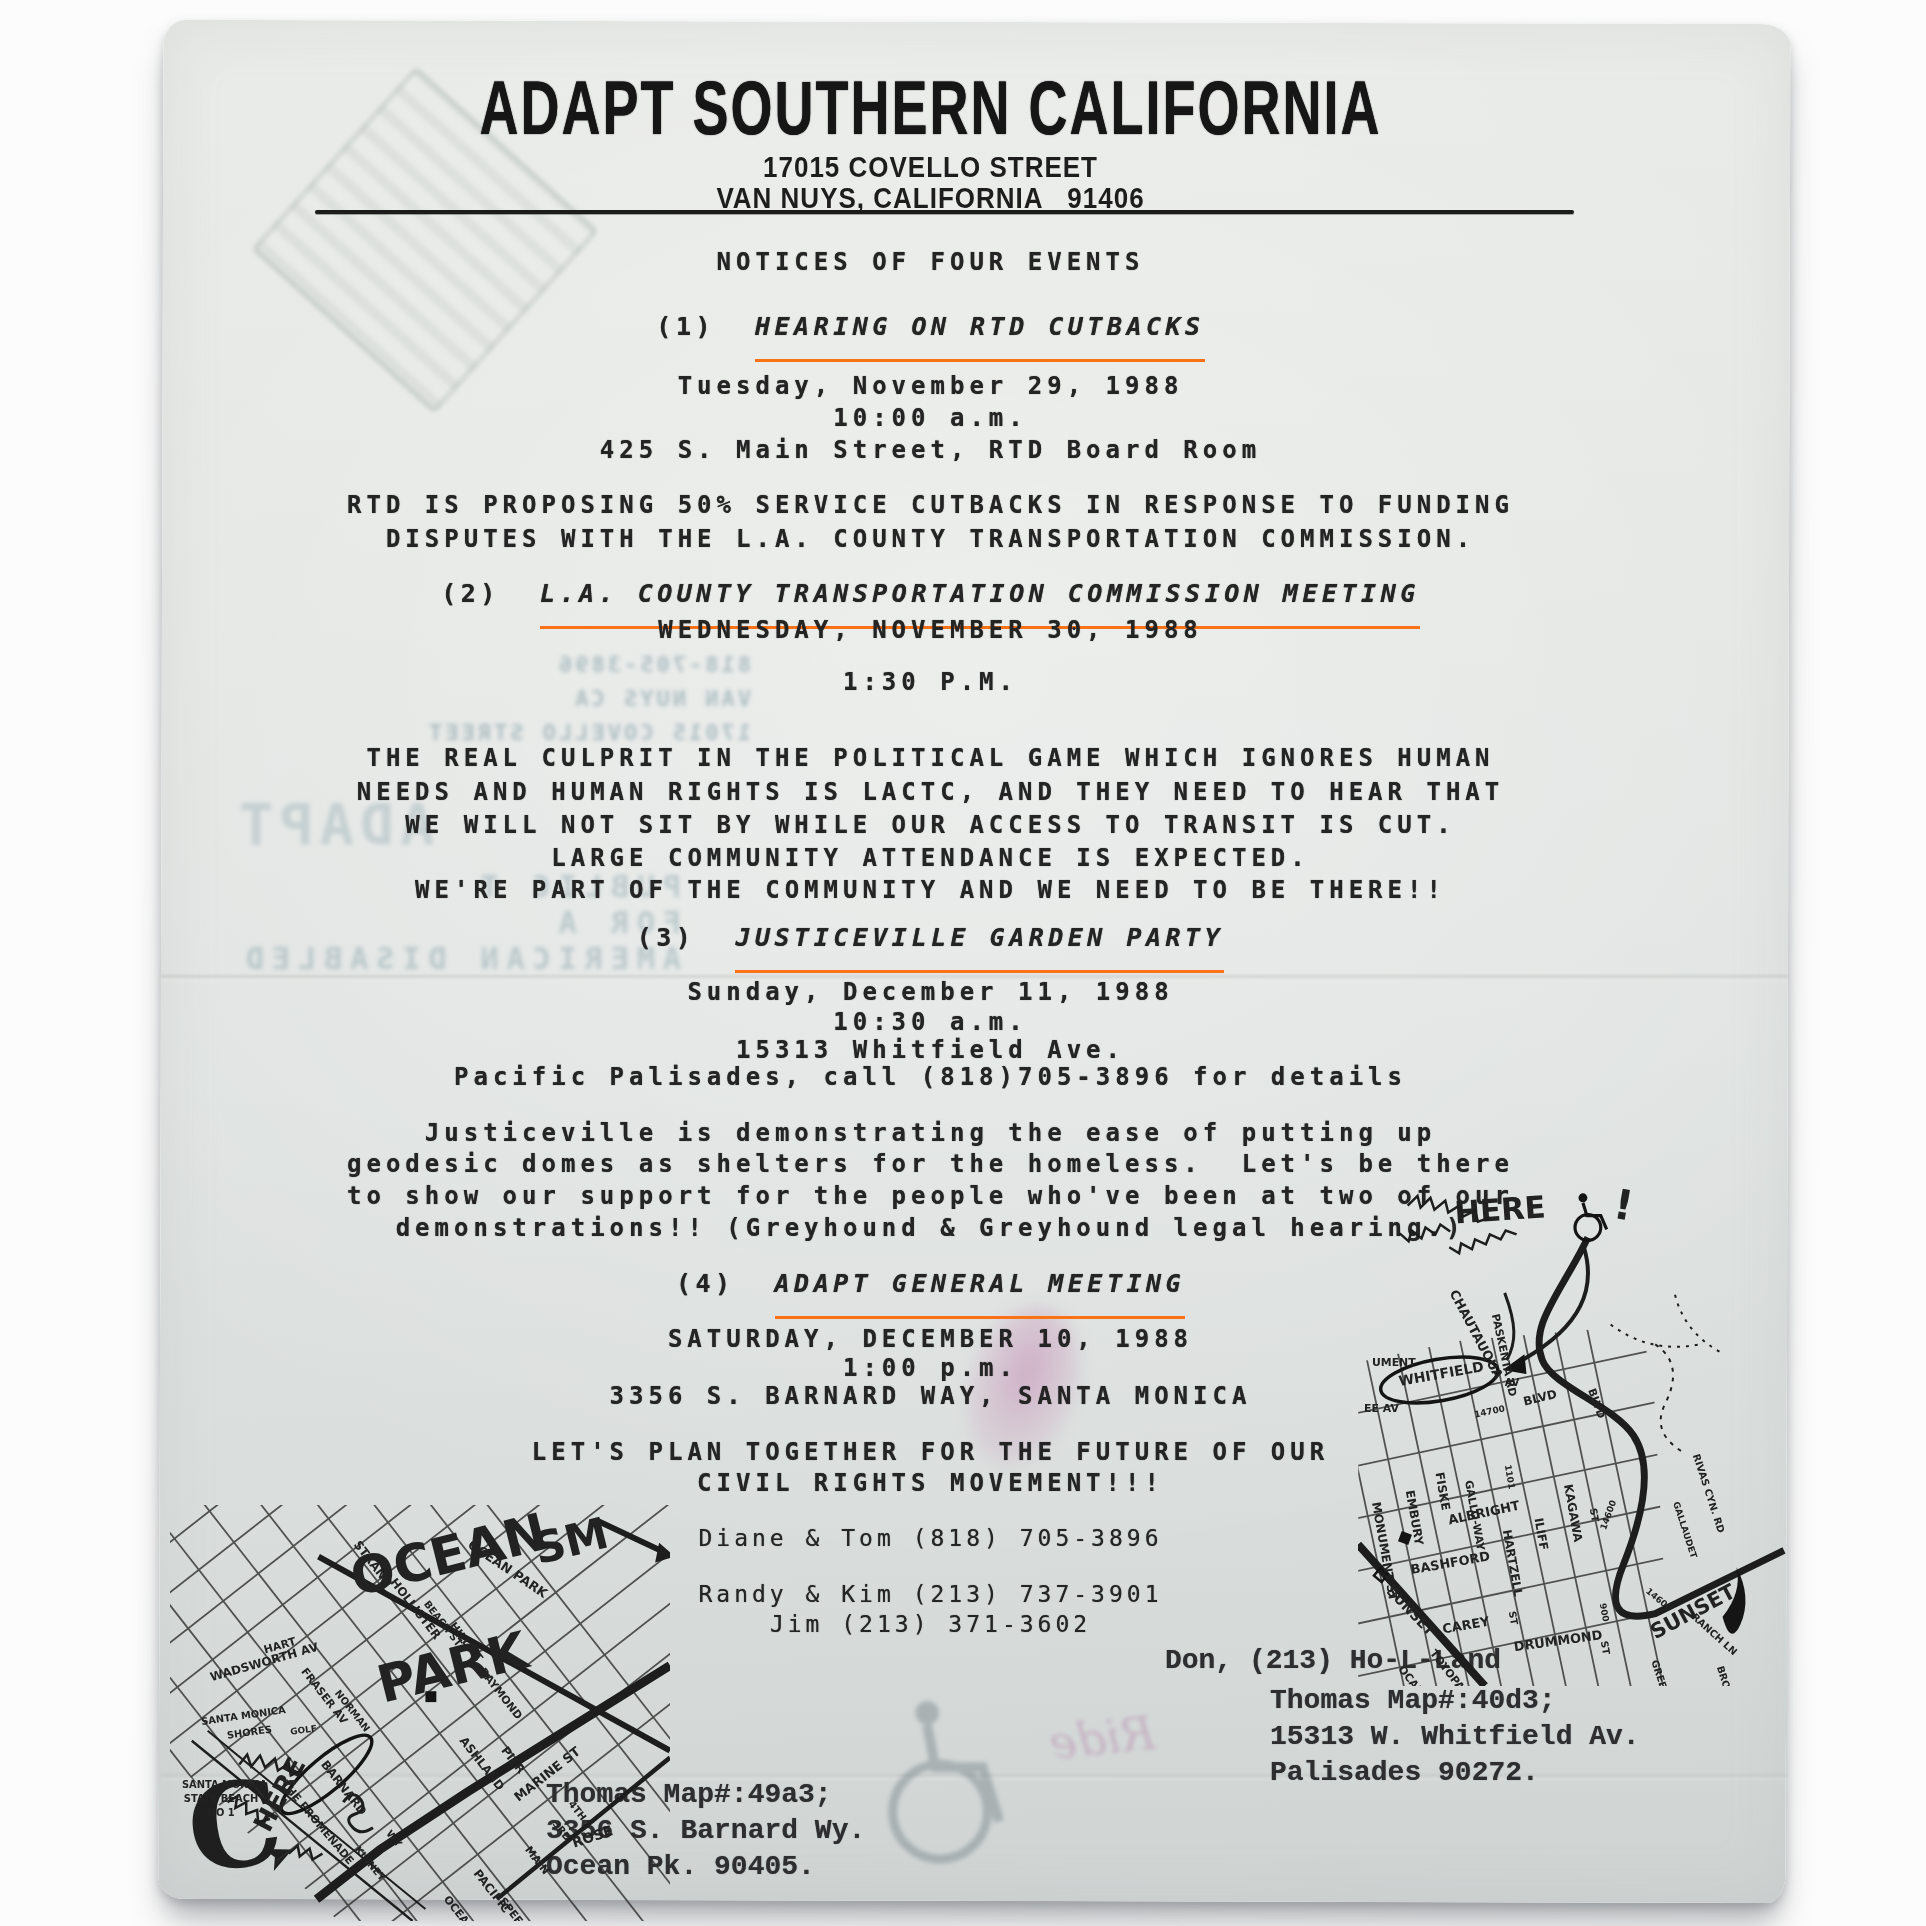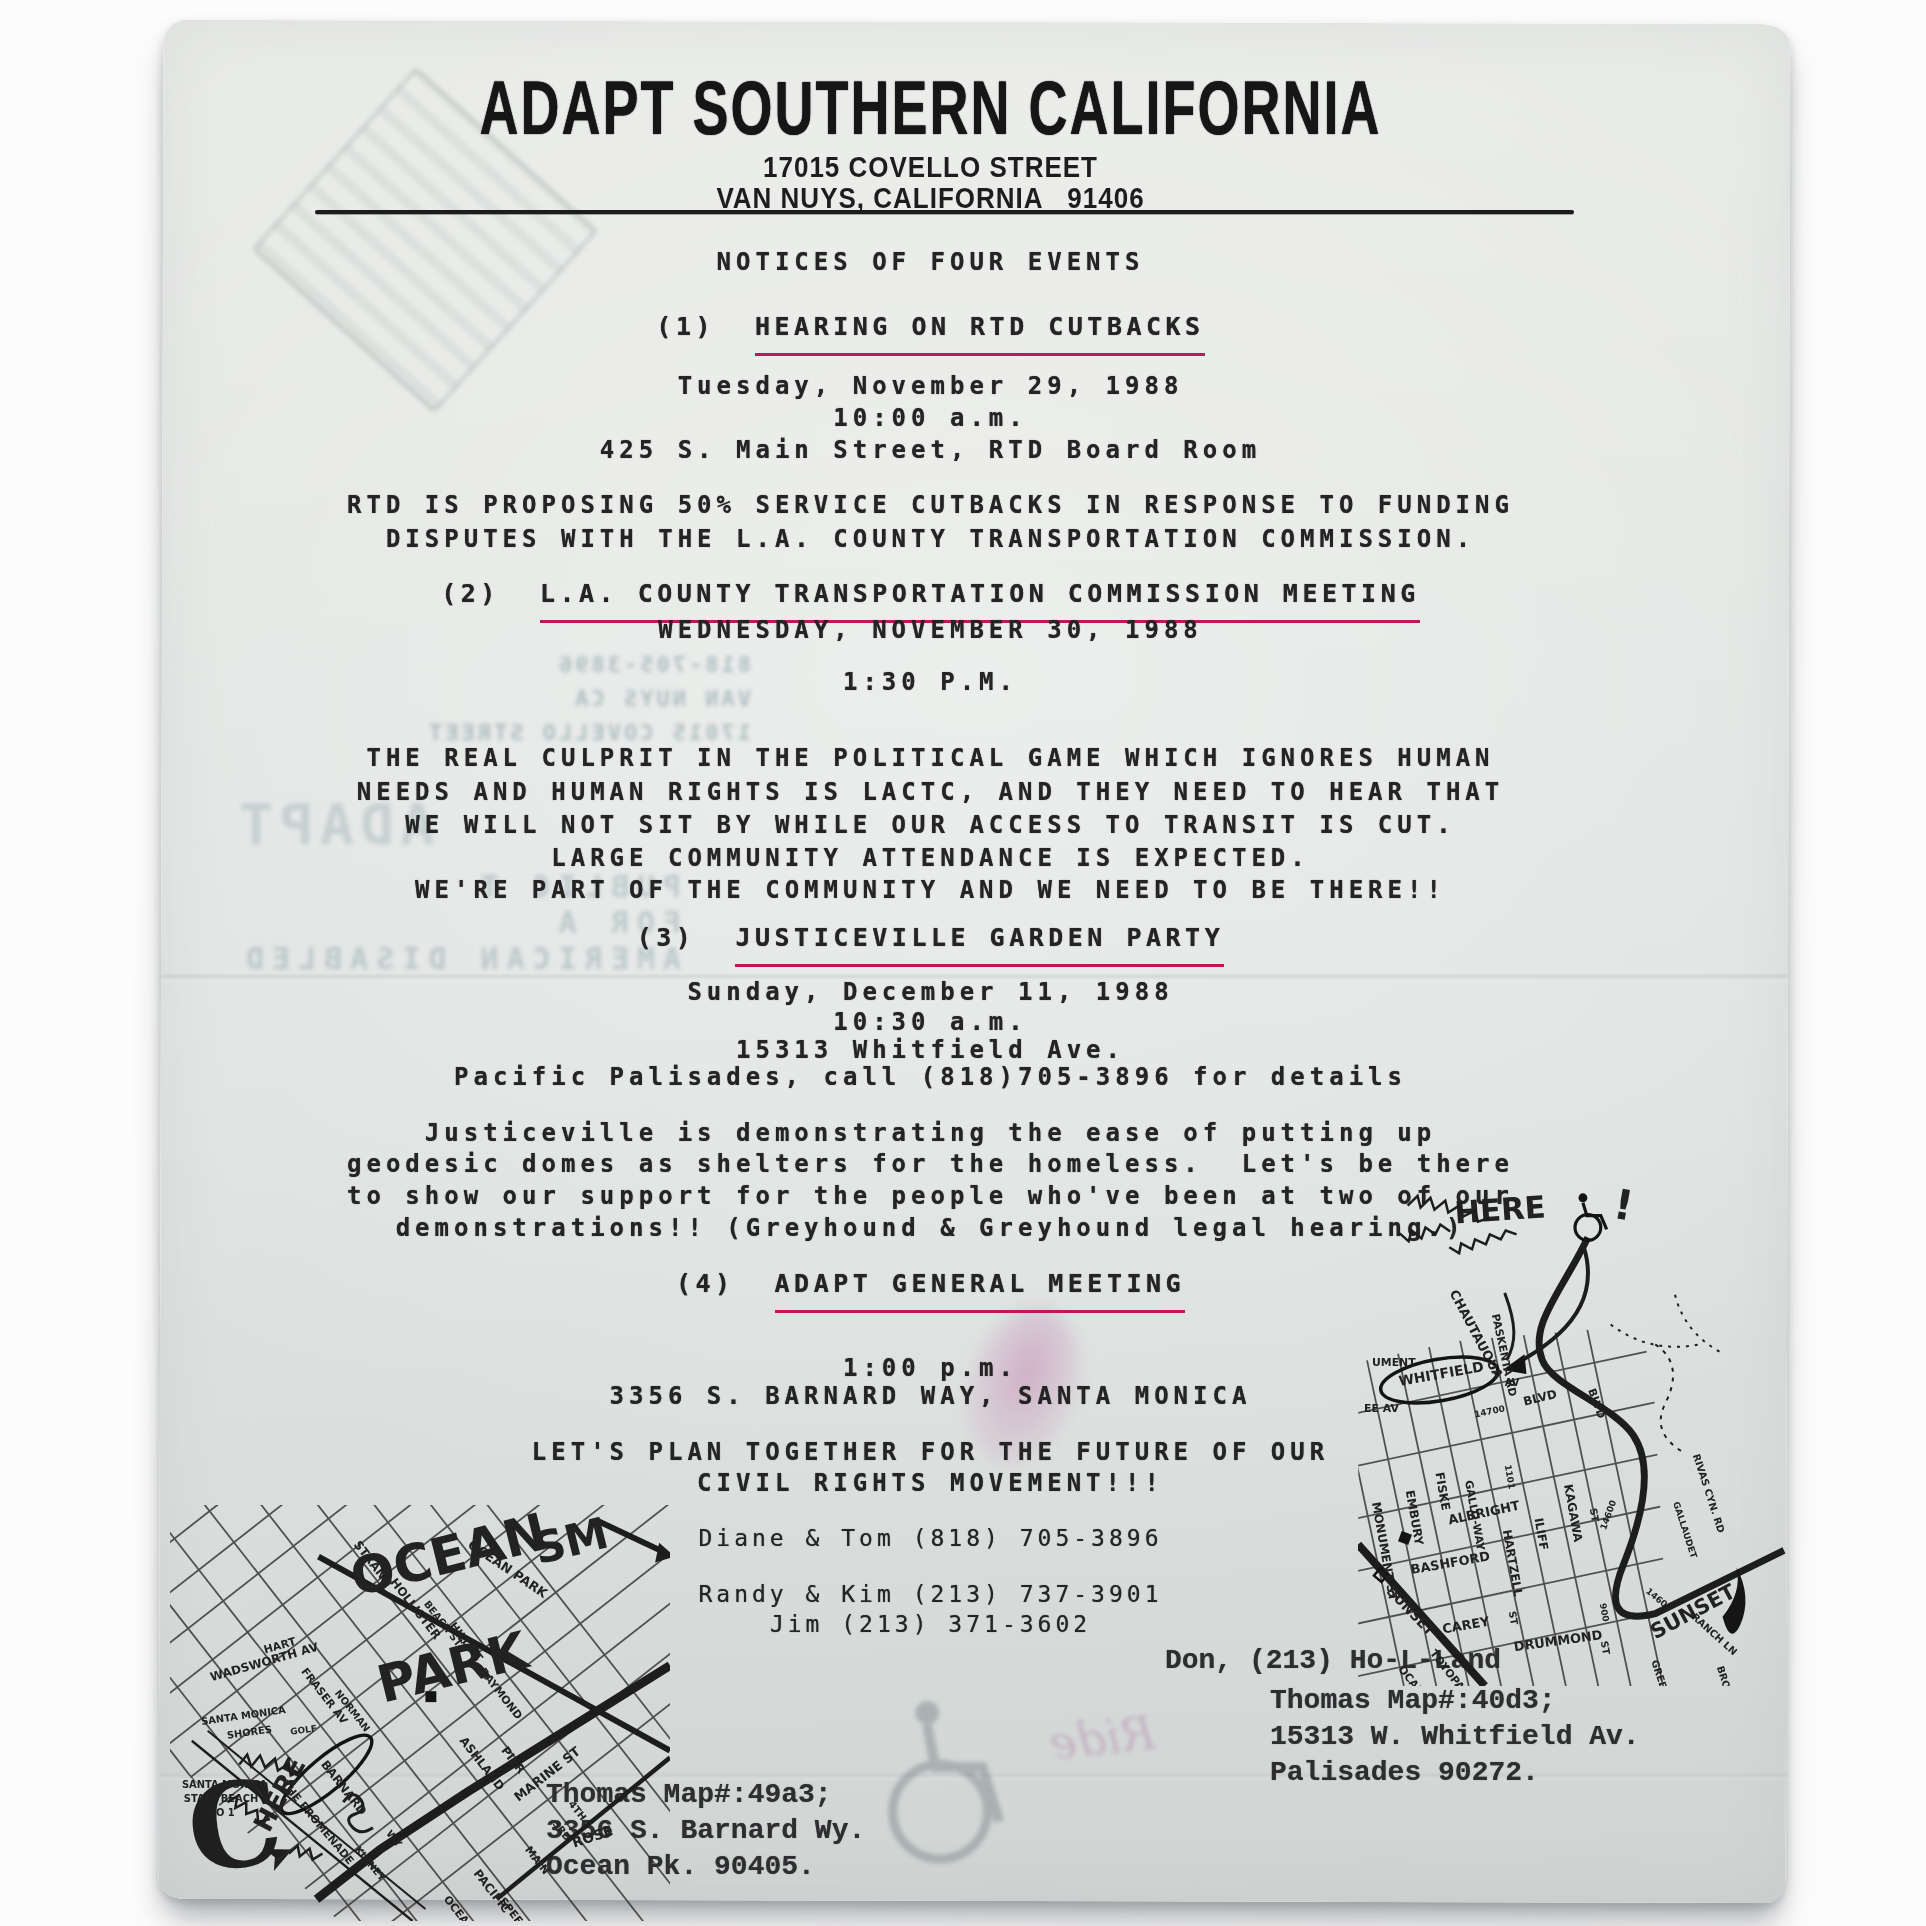--- a/index.html
+++ b/index.html
@@ -15,21 +15,21 @@
          transform:rotate(.15deg);}
   .crease{position:absolute;left:161px;width:1627px;height:6px;
           background:linear-gradient(180deg,rgba(110,115,112,.22),rgba(255,255,255,.35));
           filter:blur(1px);}
   
   .cl{position:absolute;left:302px;width:1257px;text-align:center;white-space:pre;color:#242424;}
   .dm{font-size:24px;letter-spacing:5px;text-shadow:0 0 1px rgba(10,10,10,.65);font-weight:bold;}
   .sm{font-size:23px;letter-spacing:4px;text-shadow:0 0 1px rgba(10,10,10,.6);}
   .hd{font-size:25px;font-weight:bold;letter-spacing:4.5px;text-shadow:0 0 1px rgba(0,0,0,.7);}
   .hd .hnum{margin-right:40px;}
-  .hd .hu{border-bottom:3px solid #be185d;padding-bottom:12px;}
+  .hd .hu{border-bottom:3px solid #f97316;padding-bottom:18px;font-style:italic;}
   .deco{font-family:"Liberation Sans",sans-serif;font-weight:bold;color:#161616;}
   .title-inner{display:inline-block;font-size:54px;letter-spacing:2px;
                transform:scale(1.0,1.42);transform-origin:center top;text-shadow:0 0 1px #000;}
   .addr{font-family:"Liberation Sans",sans-serif;font-weight:bold;font-size:26px;
         letter-spacing:1px;color:#1d1d1d;transform:scaleY(1.12);transform-origin:center top;}
   .rule{position:absolute;left:315px;top:210px;width:1259px;height:4px;background:#1c1c1c;
         border-radius:2px;box-shadow:0 1px 0 rgba(0,0,0,.3);}
   .tw{position:absolute;font-family:"Liberation Mono",monospace;font-size:28px;font-weight:bold;
       color:#2e2e30;white-space:pre;line-height:36px;text-shadow:0 0 1px rgba(30,30,35,.6);}
   
@@ -103,20 +103,21 @@
   <div class="cl dm" style="top:978px">Sunday, December 11, 1988</div>
   <div class="cl dm" style="top:1008px">10:30 a.m.</div>
   <div class="cl dm" style="top:1036px">15313 Whitfield Ave.</div>
   <div class="cl dm" style="top:1063px">Pacific Palisades, call (818)705-3896 for details</div>
   <div class="cl dm" style="top:1119px">Justiceville is demonstrating the ease of putting up</div>
   <div class="cl dm" style="top:1150px">geodesic domes as shelters for the homeless.  Let's be there</div>
   <div class="cl dm" style="top:1182px">to show our support for the people who've been at two of our</div>
   <div class="cl dm" style="top:1214px">demonstrations!! (Greyhound &amp; Greyhound legal hearing.)</div>
 
   <div class="cl hd" style="top:1269px"><span class="hnum">(4)</span><span class="hu">ADAPT GENERAL MEETING</span></div>
+  <div class="cl dm" style="top:1325px">SATURDAY, DECEMBER 10, 1988</div>
   <div class="cl dm" style="top:1354px">1:00 p.m.</div>
   <div class="cl dm" style="top:1382px">3356 S. BARNARD WAY, SANTA MONICA</div>
   <div class="cl dm" style="top:1438px">LET'S PLAN TOGETHER FOR THE FUTURE OF OUR</div>
   <div class="cl dm" style="top:1469px">CIVIL RIGHTS MOVEMENT!!!</div>
 
   <div class="cl sm" style="top:1525px">Diane &amp; Tom (818) 705-3896</div>
   <div class="cl sm" style="top:1581px">Randy &amp; Kim (213) 737-3901</div>
   <div class="cl sm" style="top:1611px">Jim (213) 371-3602</div>
   <div class="tw" style="left:254px;top:1643px;width:1247px;text-align:right">Don, (213) Ho-L-Land</div>
 

